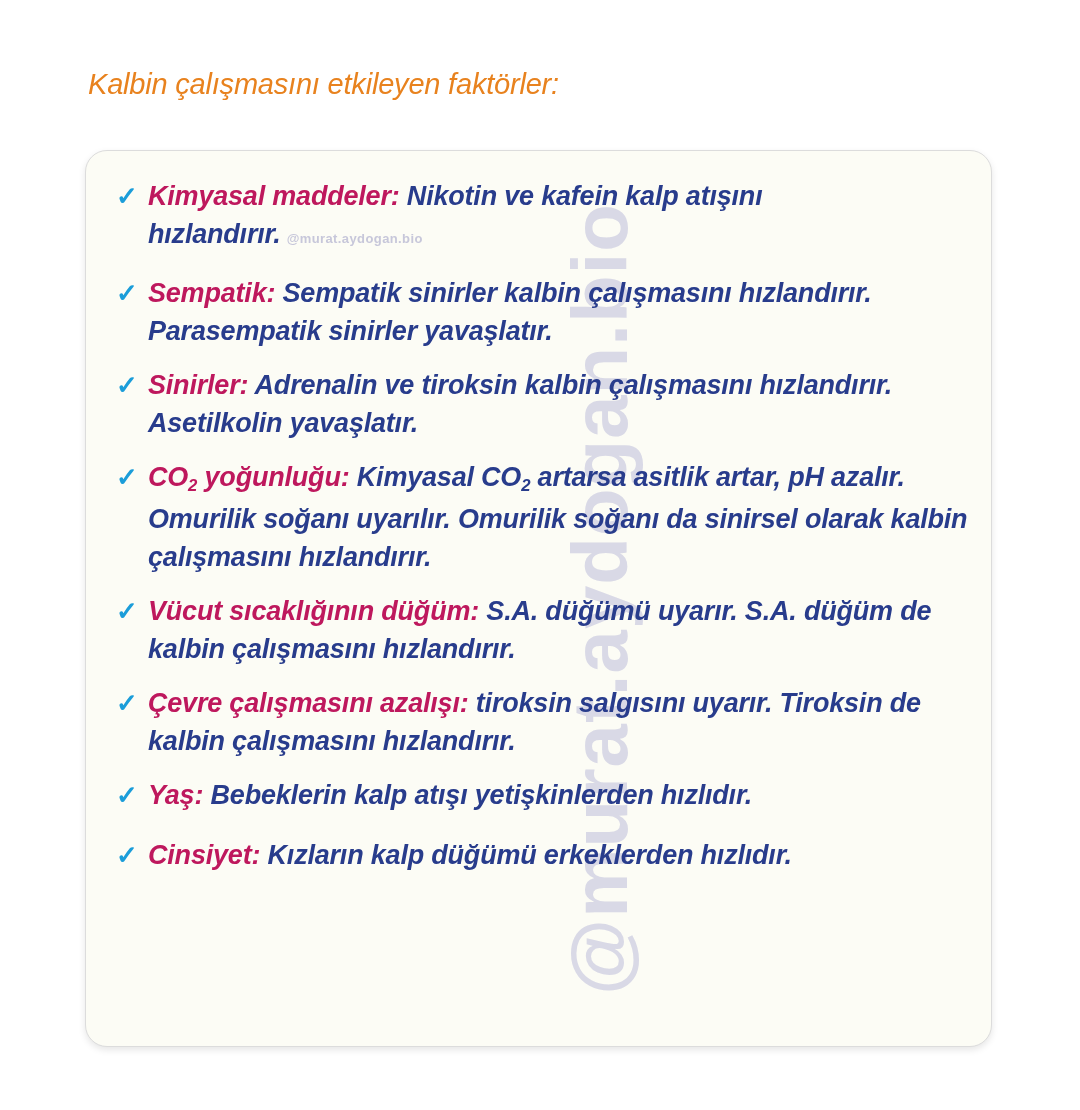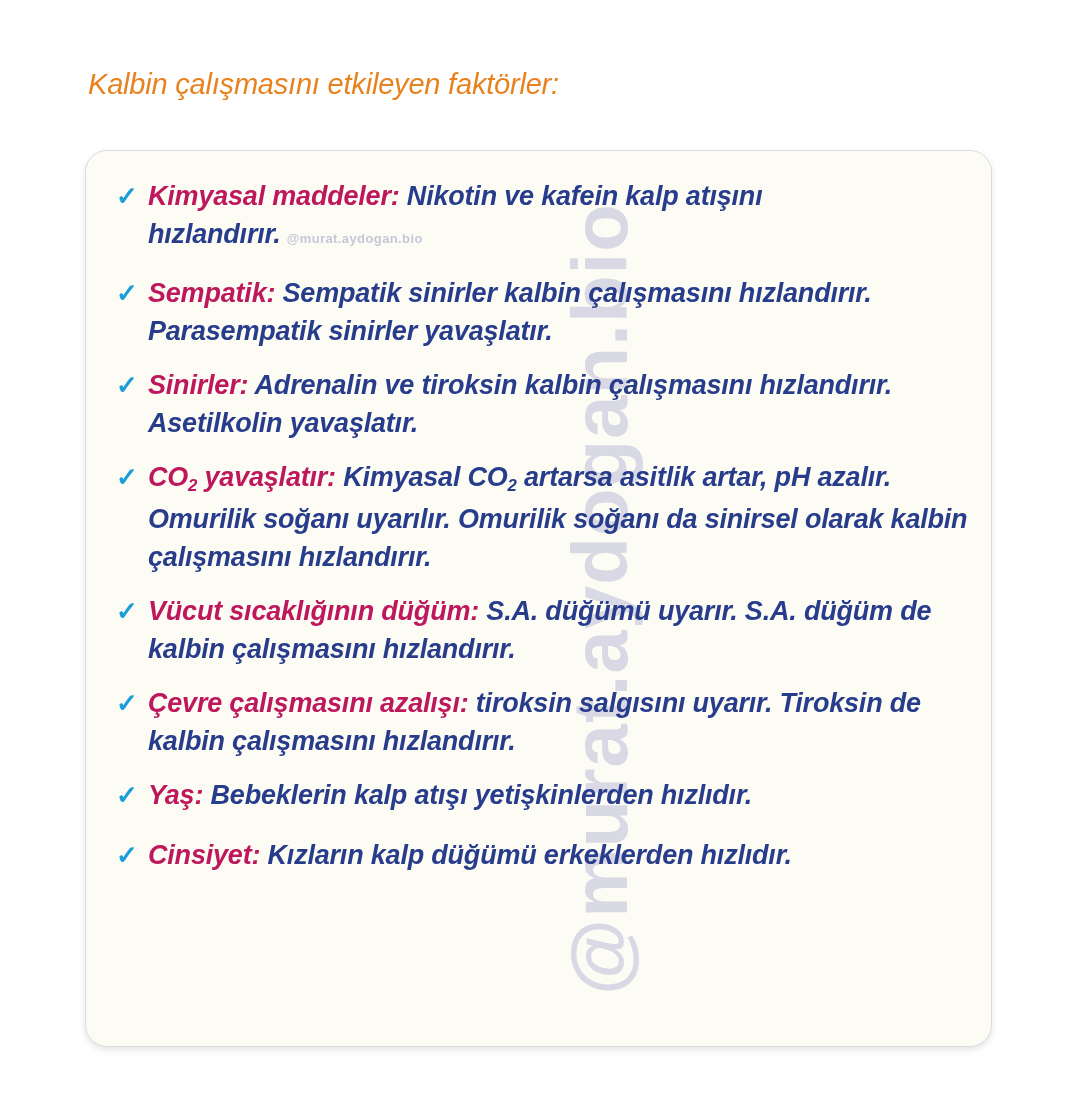--- a/index.html
+++ b/index.html
@@ -136,21 +136,21 @@
     <div class="item">
       <span class="check">✓</span>
       <span class="text">
         <span class="label">Sinirler:</span><span> Adrenalin ve  tiroksin kalbin çalışmasını hızlandırır. Asetilkolin yavaşlatır.</span>
       </span>
     </div>
 
     <div class="item">
       <span class="check">✓</span>
       <span class="text">
-        <span class="label"><span>CO</span><sub>2</sub><span> yavaşlatır:</span></span><span> Kimyasal CO</span><sub>2</sub><span> artarsa asitlik artar, pH azalır. Omurilik soğanı uyarılır. Omurilik soğanı da sinirsel olarak kalbin çalışmasını hızlandırır.</span>
+        <span class="label"><span>CO</span><sub>2</sub><span> yoğunluğu:</span></span><span> Kimyasal CO</span><sub>2</sub><span> artarsa asitlik artar, pH azalır. Omurilik soğanı uyarılır. Omurilik soğanı da sinirsel olarak kalbin çalışmasını hızlandırır.</span>
       </span>
     </div>
 
     <div class="item">
       <span class="check">✓</span>
       <span class="text">
         <span class="label">Vücut sıcaklığının düğüm:</span><span> S.A. düğümü uyarır. S.A. düğüm de kalbin çalışmasını hızlandırır.</span>
       </span>
     </div>
 

